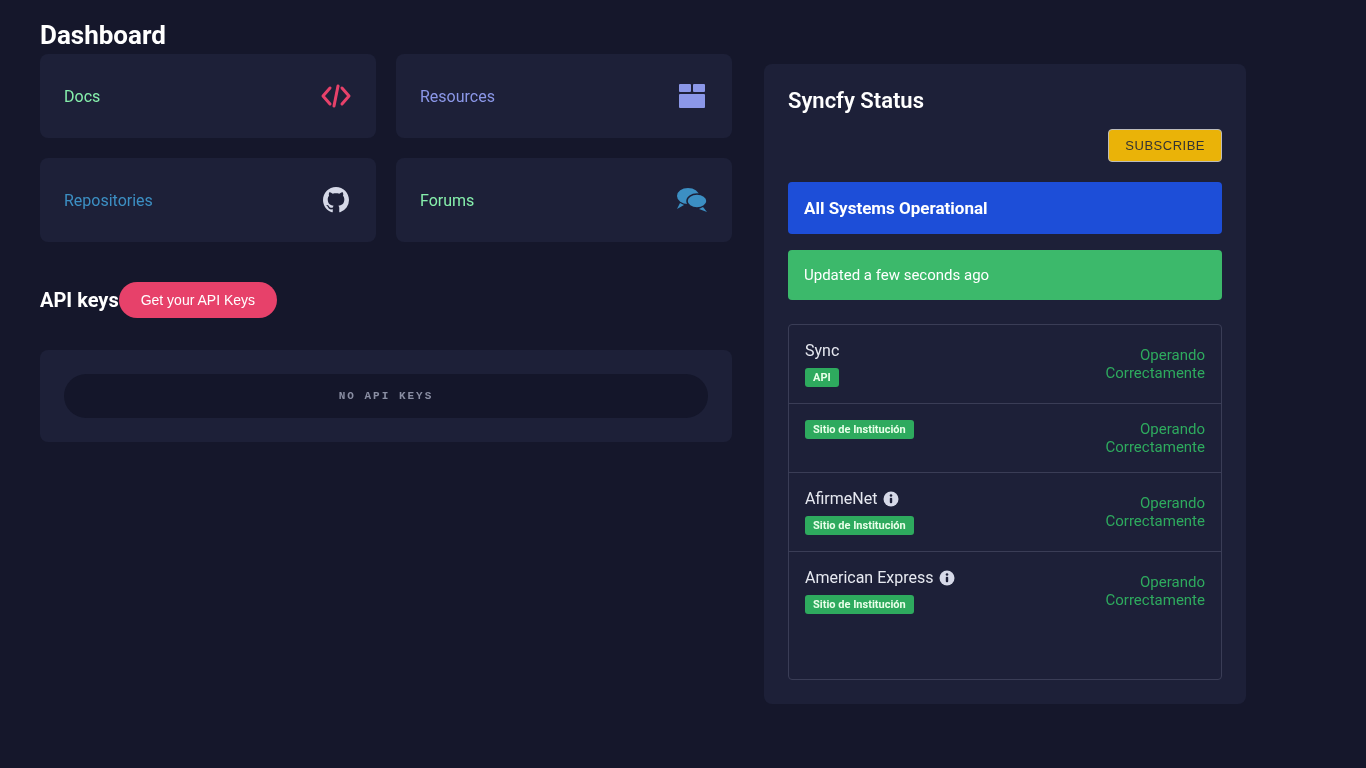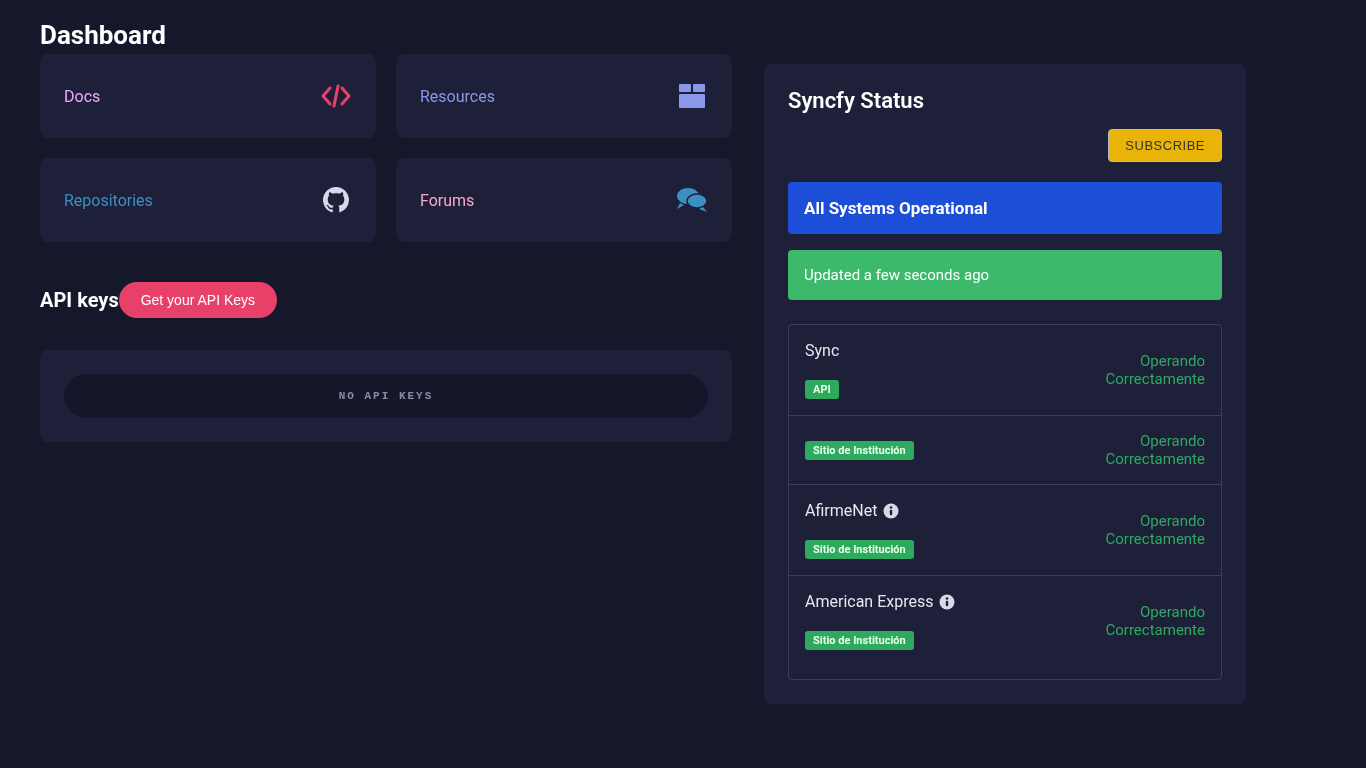--- a/index.html
+++ b/index.html
@@ -55,24 +55,24 @@
       justify-content: space-between;
       align-items: center;
       cursor: pointer;
     }
     
     .card-label {
       font-size: 16px;
       font-weight: 400;
     }
     
-    .card-docs .card-label { color: #f0abfc; }
+    .card-docs .card-label { color: #86efac; }
     .card-resources .card-label { color: #8b97e8; }
     .card-repositories .card-label { color: #3c8fc3; text-align: right; }
-    .card-forums .card-label { color: #f9a8d4; }
+    .card-forums .card-label { color: #86efac; }
     
     .card-icon {
       width: 32px;
       height: 32px;
       display: flex;
       align-items: center;
       justify-content: center;
     }
     
     .section-header {
@@ -187,23 +187,22 @@
       gap: 12px;
     }
     
     .service-item:last-child {
       border-bottom: none;
     }
     
     .service-left {
       display: flex;
       flex-direction: column;
-      gap: 20px;
+      gap: 8px;
       flex: 1;
-      justify-content: center;
     }
     
     .service-name-row {
       display: flex;
       align-items: center;
       gap: 6px;
     }
     
     .service-name {
       font-size: 16px;

